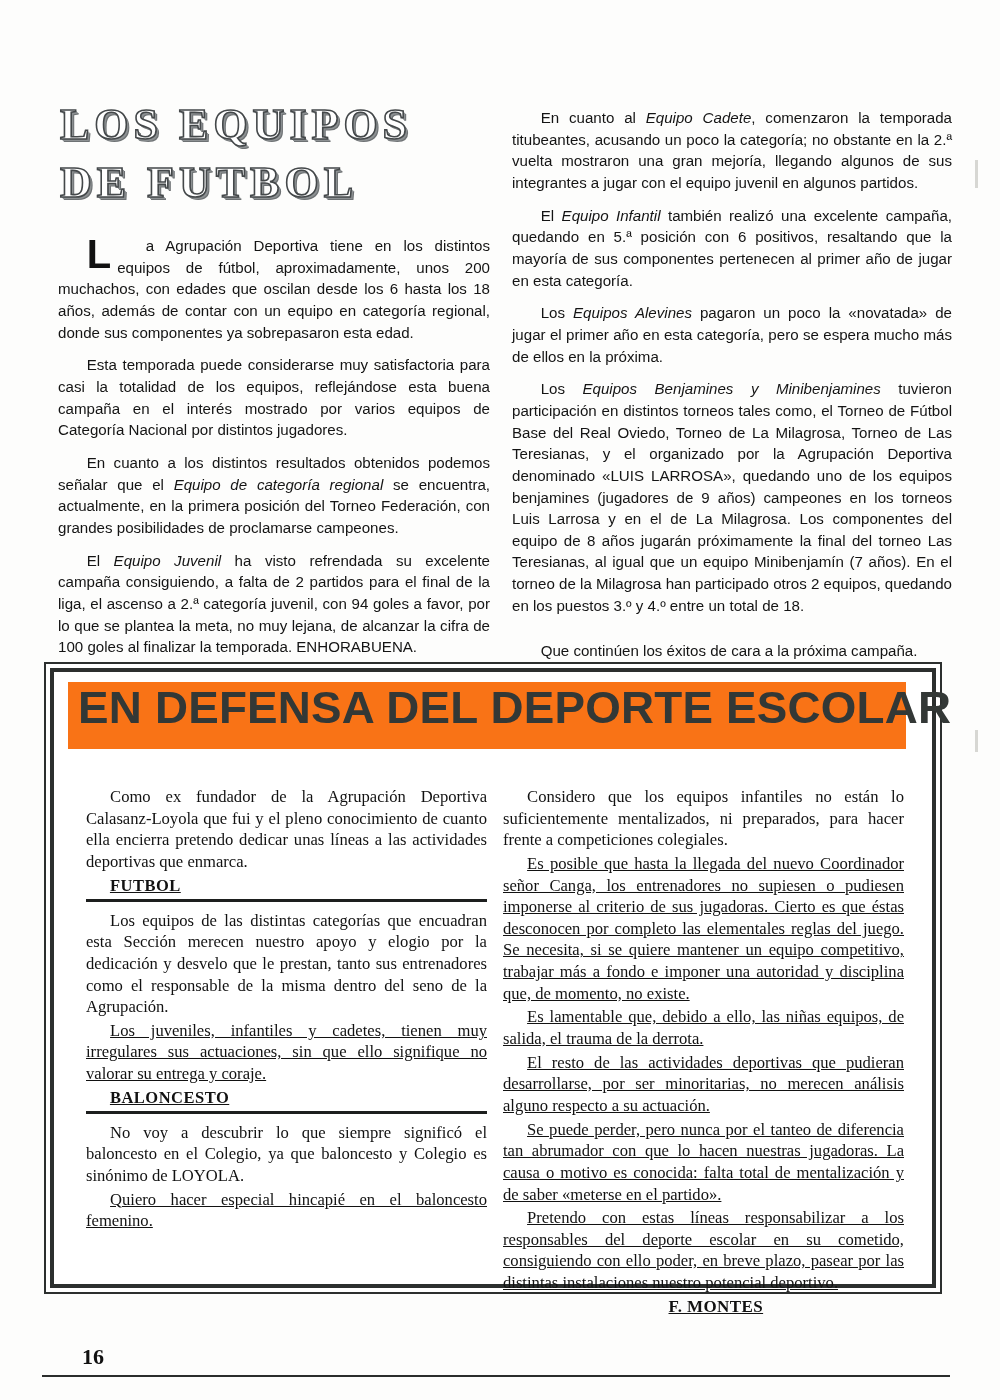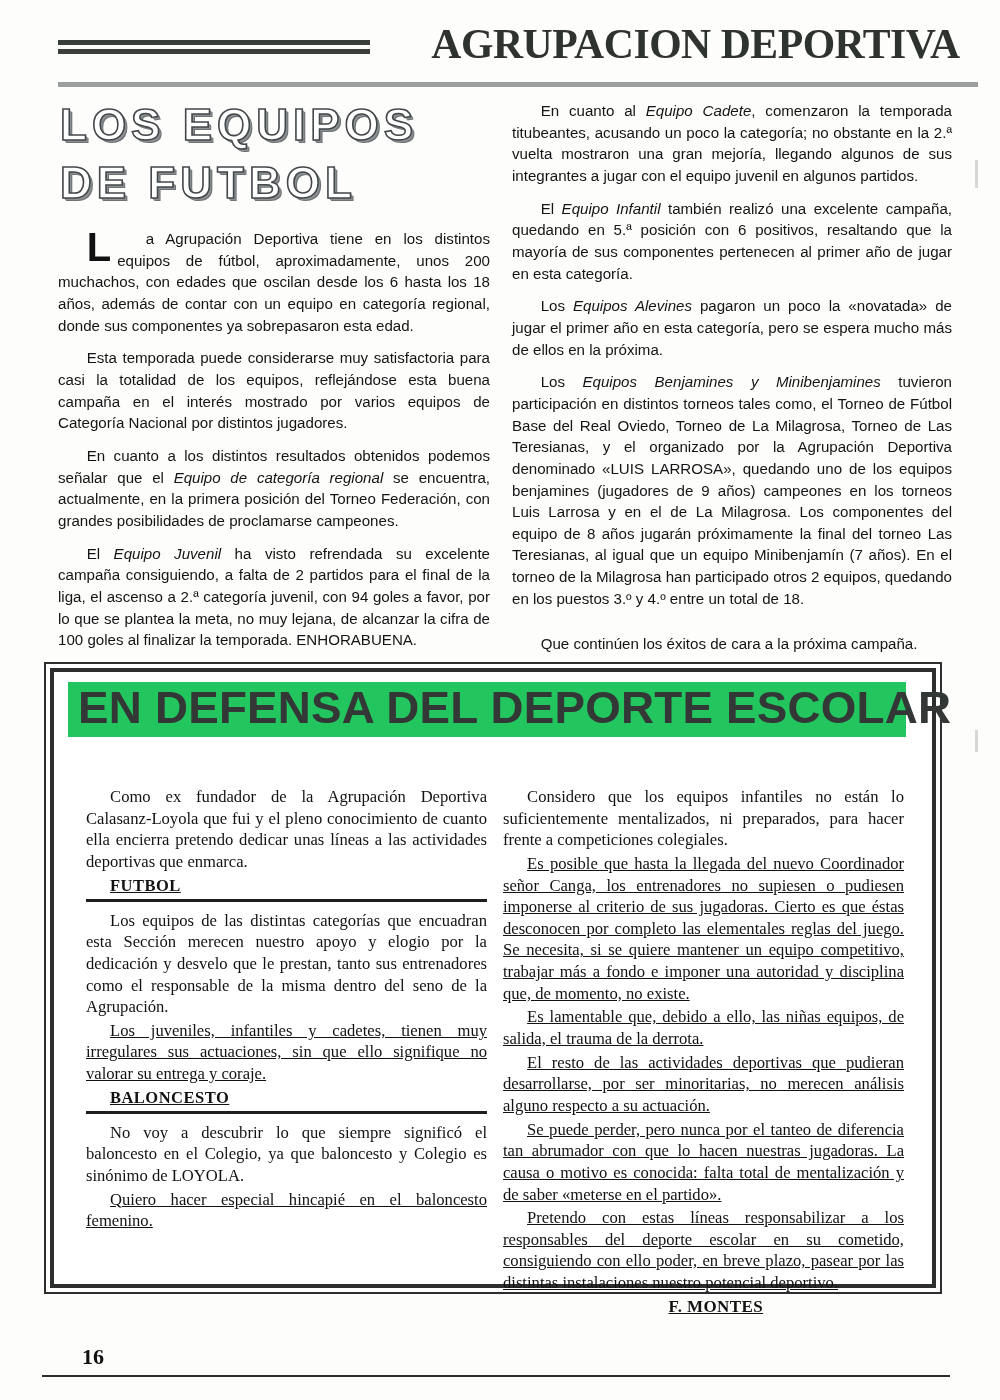--- a/index.html
+++ b/index.html
@@ -63,21 +63,21 @@
     height: 5px;
     background: #9b9f9d;
   }
 
   
   .headline {
     position: absolute;
     left: 60px;
     top: 96px;
     width: 440px;
-    font-family: Liberation Sans, sans-serif;
+    font-family: Liberation Serif, serif;
     font-weight: bold;
     font-size: 44px;
     line-height: 1.32;
     letter-spacing: 5px;
     color: #ffffff;
     -webkit-text-stroke: 1.6px #44484a;
     text-shadow:
        2px 2px 0 #8d9193,
        3px 3px 0 #6e7274,
        1px 1px 0 #9aa0a2;
@@ -89,21 +89,21 @@
     position: absolute;
     font-family: "Liberation Sans", sans-serif;
     font-size: 15.1px;
     line-height: 1.435;
     text-align: justify;
     color: #141414;
   }
   .col-left  { left: 58px;  top: 228px; width: 432px; }
   .col-right { left: 512px; top: 100px; width: 440px; }
 
-  .col p { margin: 0 0 0 0; text-indent: 1.9em; }
+  .col p { margin: 7px 0 0 0; text-indent: 1.9em; }
   .col p + p { margin-top: 11px; }
   .col i { font-style: italic; }
 
   
   .dropcap-para { position: relative; text-indent: 1.75em; }
   .dropcap {
     float: left;
     font-family: "Liberation Sans", sans-serif;
     font-weight: bold;
     font-size: 40px;
@@ -130,22 +130,22 @@
     inset: 4px;
     border: 4px solid #2c2f2e;
     box-sizing: border-box;
   }
   .feature-content {
     position: absolute;
     inset: 14px 20px 16px 20px;
   }
 
   .feature-banner {
-    background: #22c55e;
-    padding: 4px 10px 7px 10px;
+    background: #f97316;
+    padding: 4px 10px 19px 10px;
     margin: 4px 14px 0 2px;
   }
   .feature-banner-text {
     font-family: "Liberation Sans", sans-serif;
     font-weight: bold;
     font-size: 44px;
     line-height: 1.0;
     letter-spacing: 0.2px;
     color: #333836;
     transform: scaleX(1.04);
@@ -223,28 +223,20 @@
     position: absolute;
     background: #c9cac6;
     opacity: 0.75;
   }
 </style>
 </head>
 <body>
 
 <div class="page">
 
-  <div class="masthead">
-    <div class="masthead-bars">
-      <div class="bar"></div>
-      <div class="bar"></div>
-    </div>
-    <div class="masthead-title">AGRUPACION DEPORTIVA</div>
-    <div class="masthead-rule"></div>
-  </div>
 
   <div class="headline">
     <span class="hl-line">LOS EQUIPOS</span>
     <span class="hl-line">DE FUTBOL</span>
   </div>
 
   <div class="col col-left">
     <p class="dropcap-para">
       <span class="dropcap">L</span><span>a Agrupación Deportiva tiene en los distintos equipos de fútbol, aproximadamente, unos 200 muchachos, con edades que oscilan desde los 6 hasta los 18 años, además de contar con un equipo en categoría regional, donde sus componentes ya sobrepasaron esta edad.</span>
     </p>

